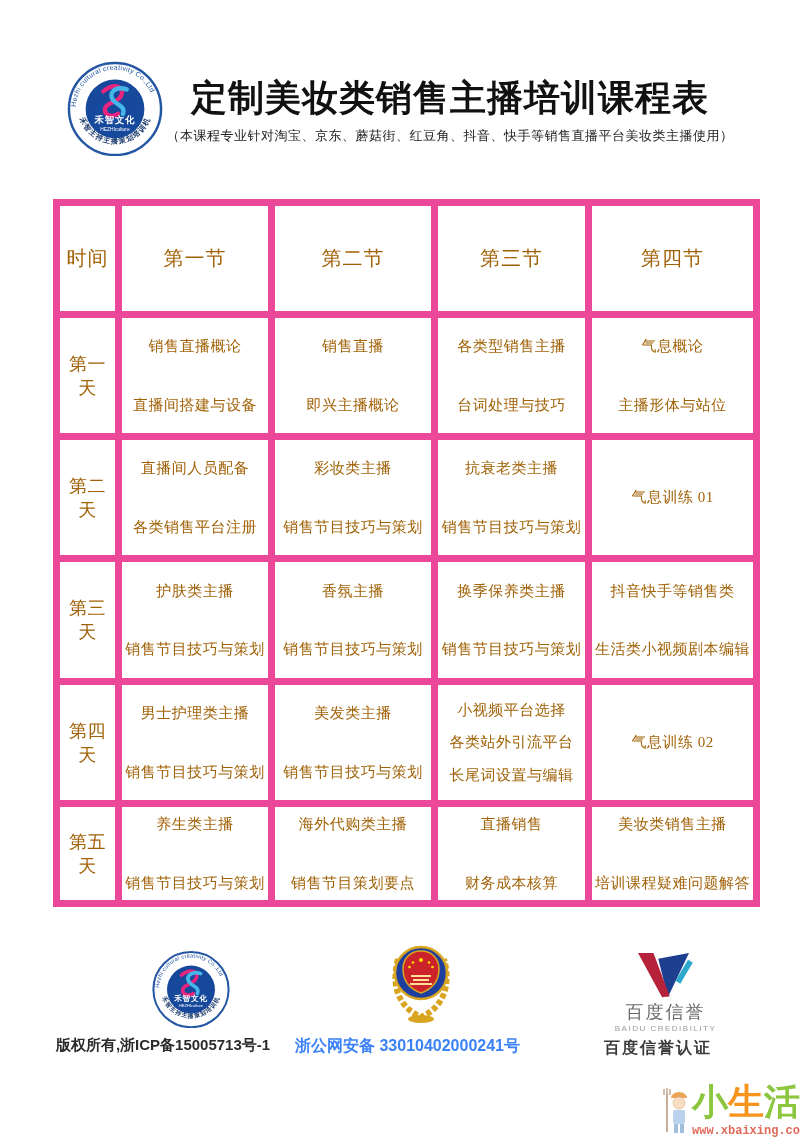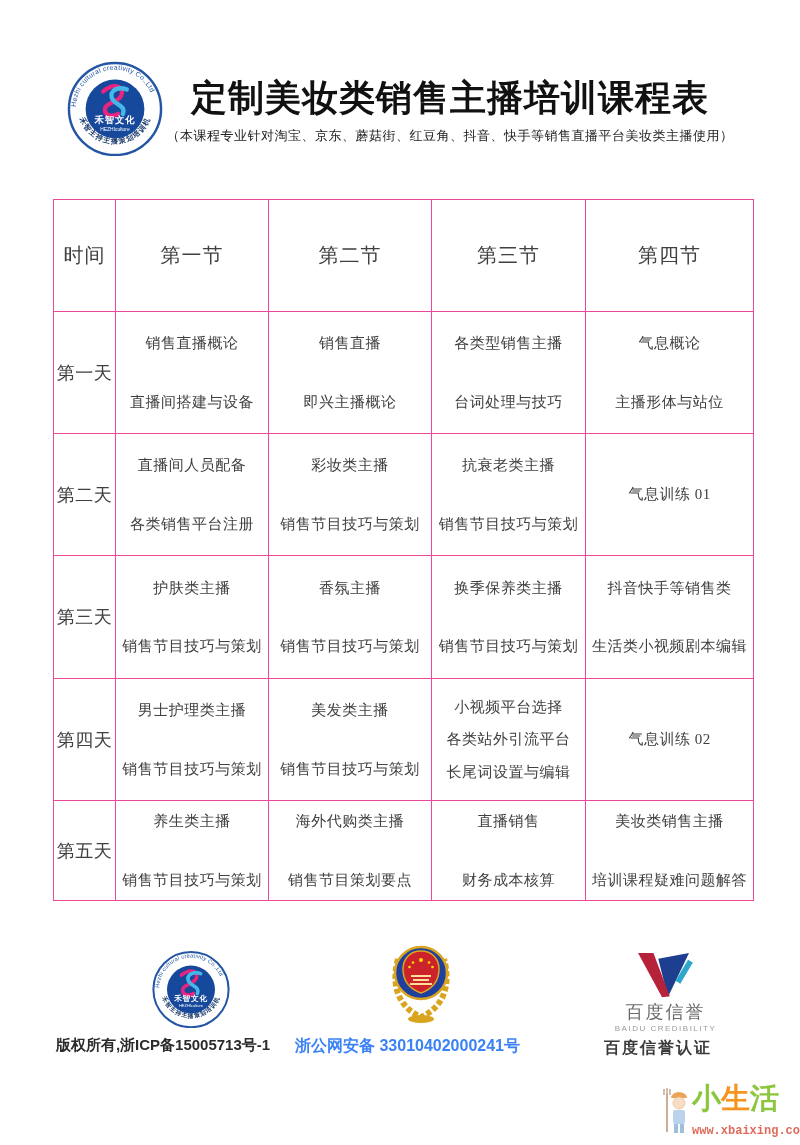--- a/index.html
+++ b/index.html
@@ -16,22 +16,22 @@
     font-weight:bold; font-size:36px; color:#111; letter-spacing:1px; white-space:nowrap;
   }
   .page-subtitle {
     position:absolute; left:130px; top:127px; width:640px; text-align:center;
     font-size:13px; color:#222; letter-spacing:0.5px; white-space:nowrap;
   }
   
   .course-wrap { position:absolute; left:53px; top:199px; }
   table.course { border-collapse:collapse; table-layout:fixed; width:700px; }
   .course th, .course td {
-    border:1px solid #ec4899; text-align:center; vertical-align:middle;
-    padding:0; color:#404040; font-weight:normal;
+    border:7px solid #ec4899; text-align:center; vertical-align:middle;
+    padding:0; color:#a16207; font-weight:normal;
   }
   .course thead tr { height:112px; }
   .course tr.r1, .course tr.r2, .course tr.r4 { height:122px; }
   .course tr.r3 { height:123px; }
   .course tr.r5 { height:100px; }
   .course th { font-size:20px; letter-spacing:1px; }
   .time-cell { font-size:18px; letter-spacing:0.5px; }
   .cell-line { font-size:15px; letter-spacing:0.5px; line-height:1.1; }
   .cell-line + .cell-line { margin-top:42px; }
   td.lines3 .cell-line + .cell-line { margin-top:16px; }
@@ -62,21 +62,21 @@
     position:absolute; left:604px; top:1038px; width:123px; 
     font-family:"Liberation Sans","DejaVu Sans",sans-serif;
     font-weight:bold; font-size:16px; color:#3a3a3a; letter-spacing:2px; white-space:nowrap;
   }
   
   .watermark { position:absolute; left:648px; top:1080px; width:150px; }
   .wm-cartoon { position:absolute; left:14px; top:6px; width:28px; height:52px; opacity:0.85; }
   .wm-chars {
     position:absolute; left:44px; top:4px; width:104px;
     font-family:Liberation Sans, sans-serif;
-    font-weight:bold; font-size:29px; line-height:1; white-space:nowrap;
+    font-weight:bold; font-size:36px; line-height:1; white-space:nowrap;
   }
   .wm-c0 { color:#8cc63e; }
   .wm-c1 { color:#f7941d; }
   .wm-c2 { color:#8cc63e; }
   .wm-url {
     position:absolute; left:44px; top:44px; width:106px;
     font-family:"Liberation Mono","DejaVu Sans Mono",monospace;
     font-weight:bold; font-size:12px; color:#e06a5a; white-space:nowrap;
   }
   svg text { font-family:"Liberation Sans","DejaVu Sans",sans-serif; }

